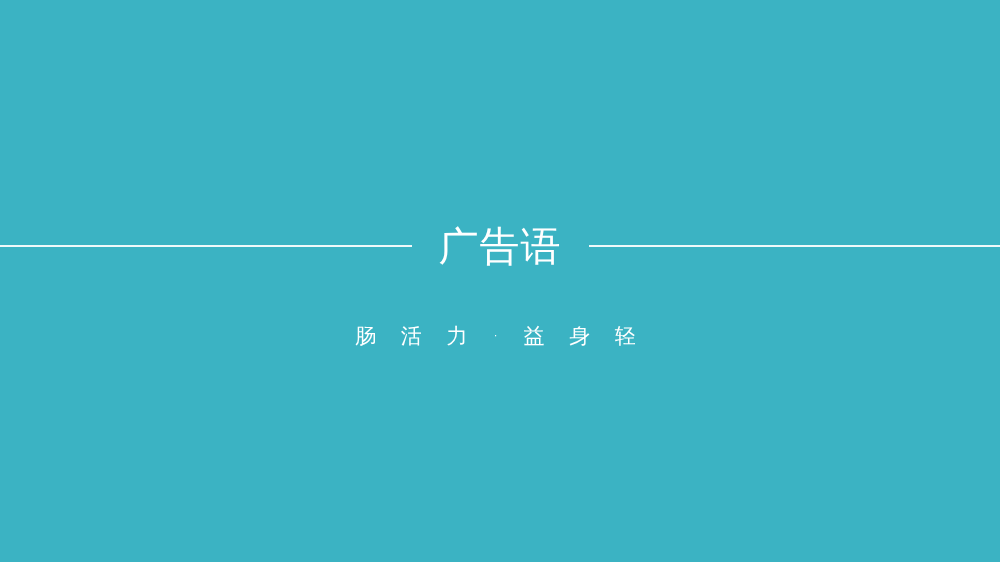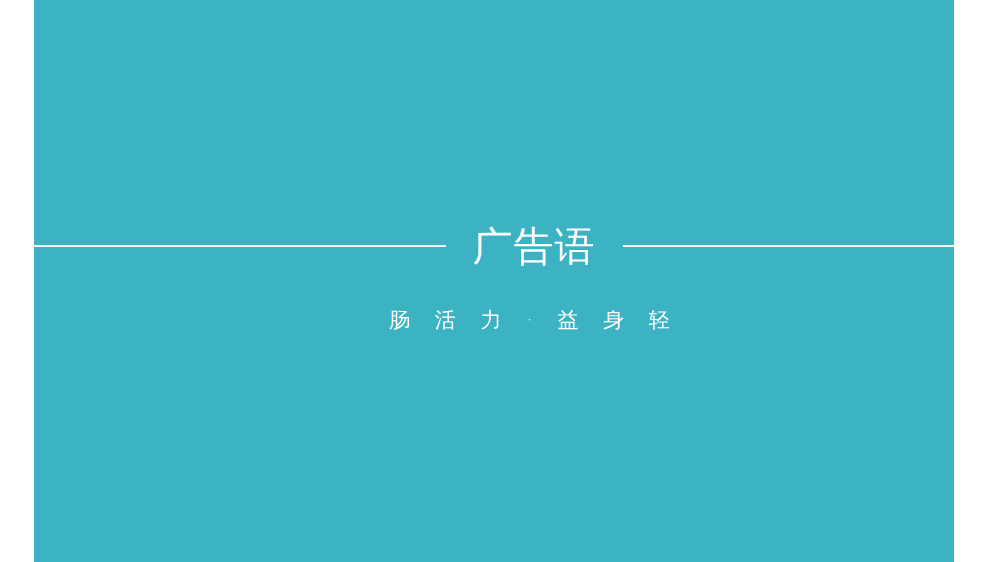--- a/index.html
+++ b/index.html
@@ -11,25 +11,24 @@
   body {
     width: 1000px;
     height: 562px;
     overflow: hidden;
     font-family: "DejaVu Sans", "Liberation Sans", sans-serif;
   }
 
   
   .slide {
     position: relative;
-    width: 920px;
+    width: 1000px;
     height: 562px;
     background: #3bb3c3;
     overflow: hidden;
-    margin-left: 34px;
   }
 
   
   .heading-band {
     position: absolute;
     top: 225px;
     left: 0;
     width: 1000px;
     height: 42px;
     display: flex;
@@ -53,21 +52,21 @@
     line-height: 42px;
     font-weight: 300;
     color: #ffffff;
     white-space: nowrap;
     letter-spacing: 1px;
   }
 
   
   .subtitle-row {
     position: absolute;
-    top: 304px;
+    top: 320px;
     left: 0;
     width: 1000px;
     height: 32px;
     display: flex;
     align-items: center;
     justify-content: center;
   }
 
   .subtitle-text {
     font-size: 21px;

